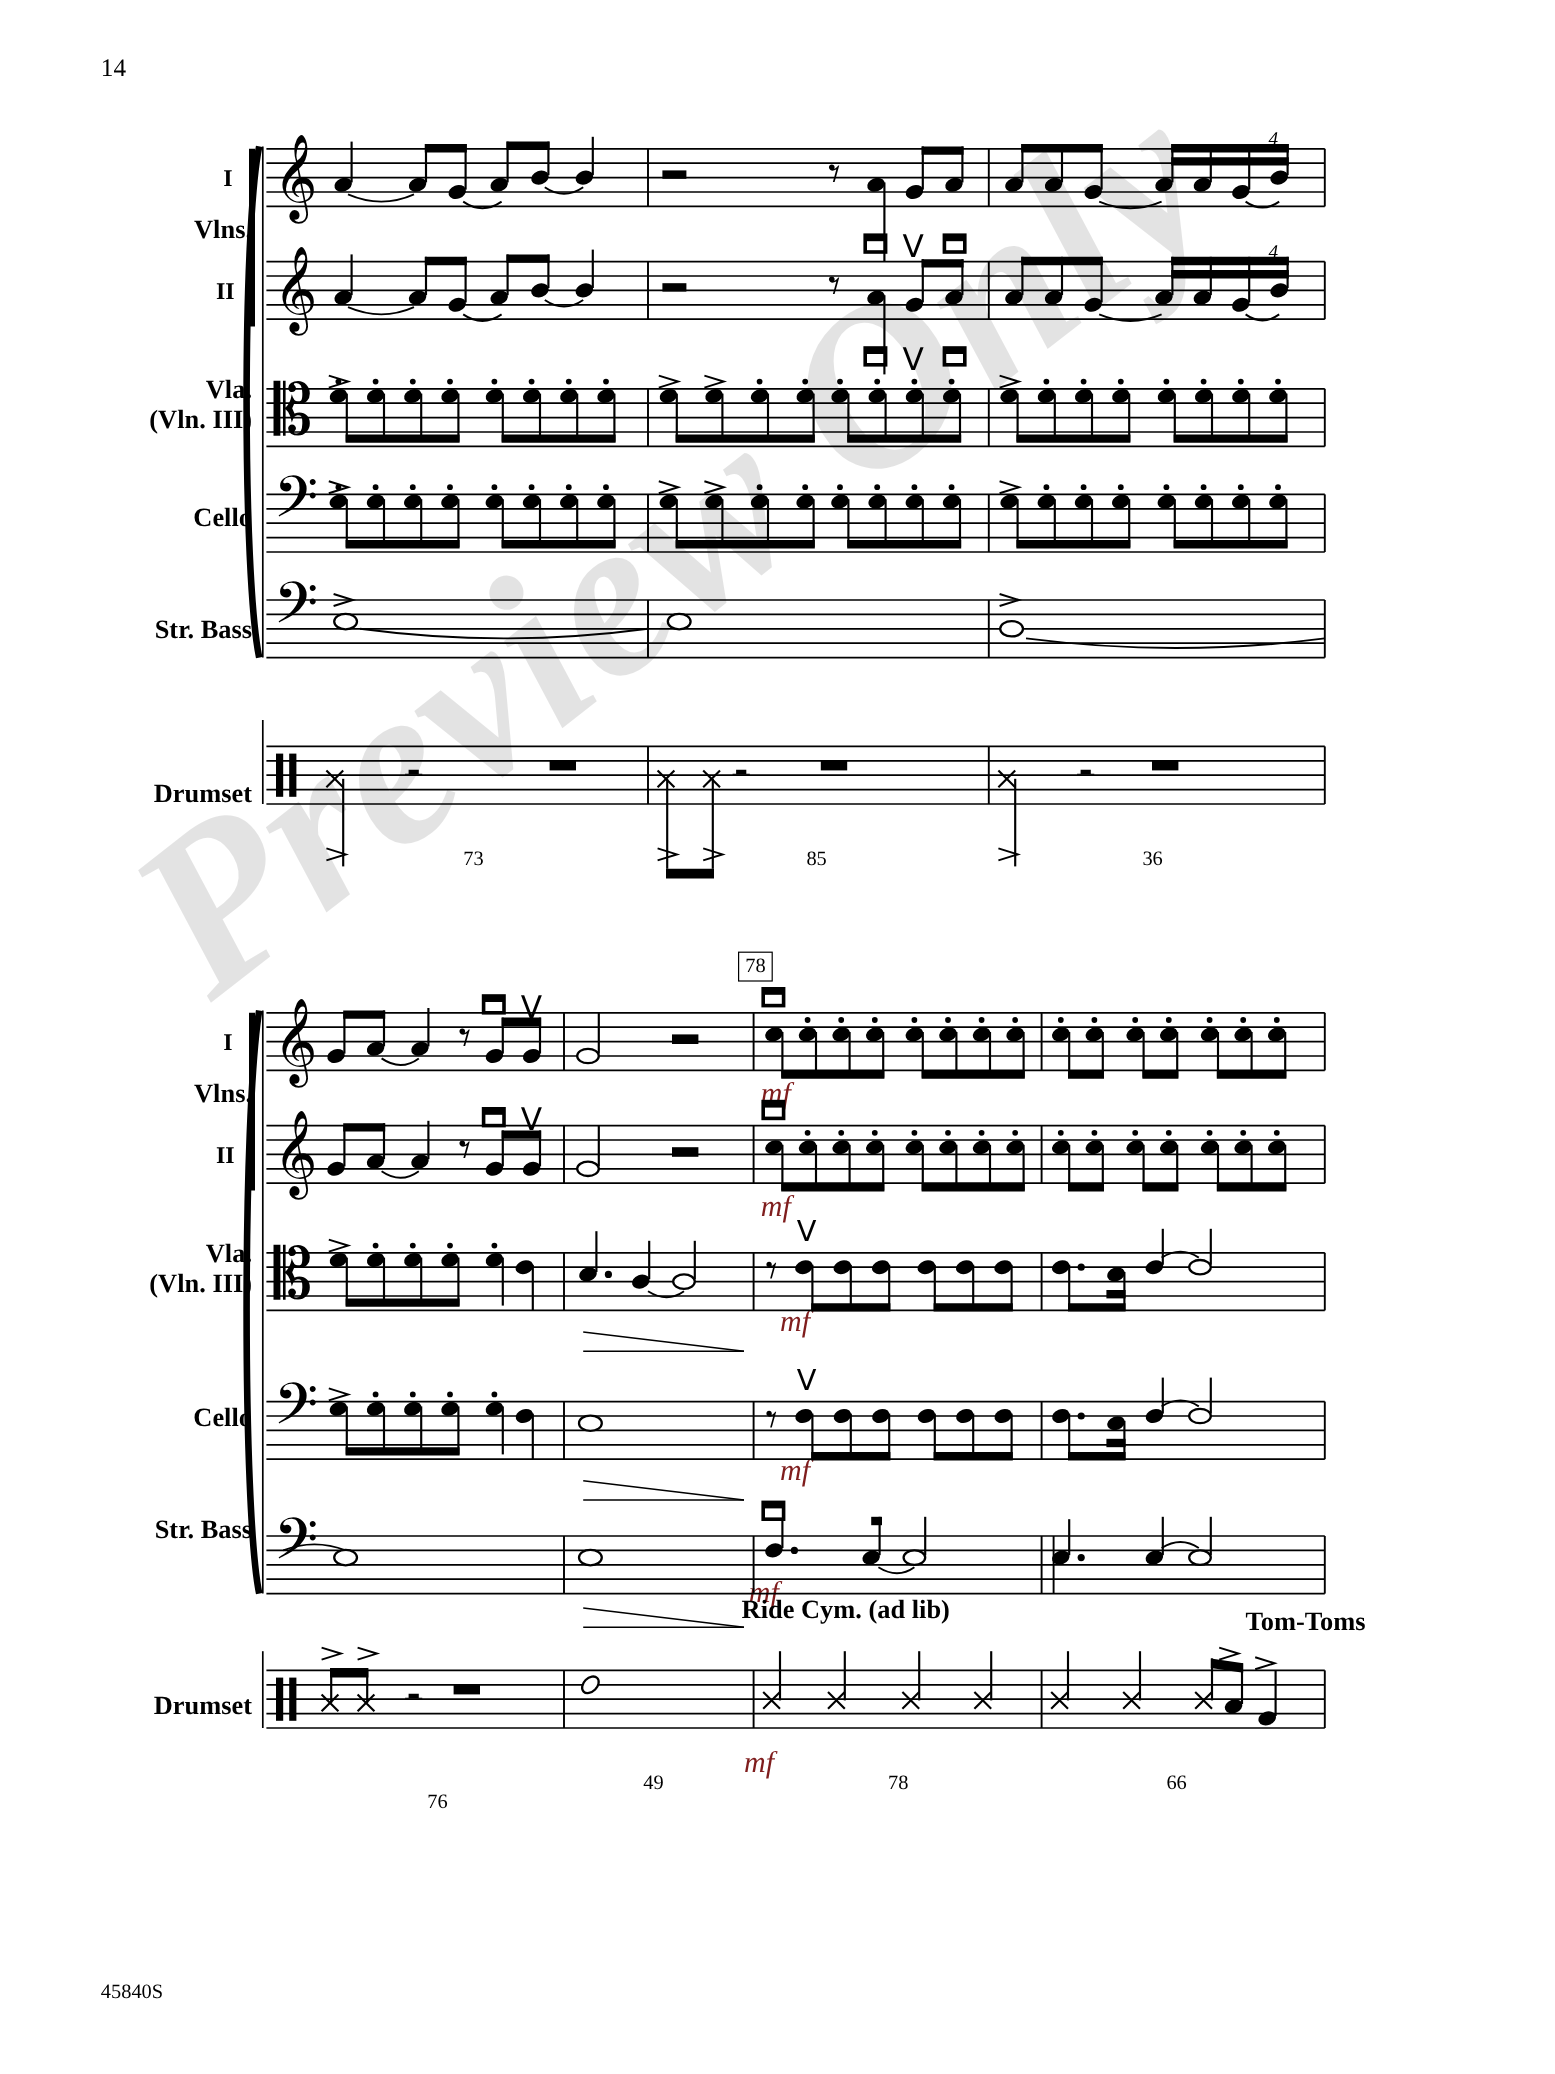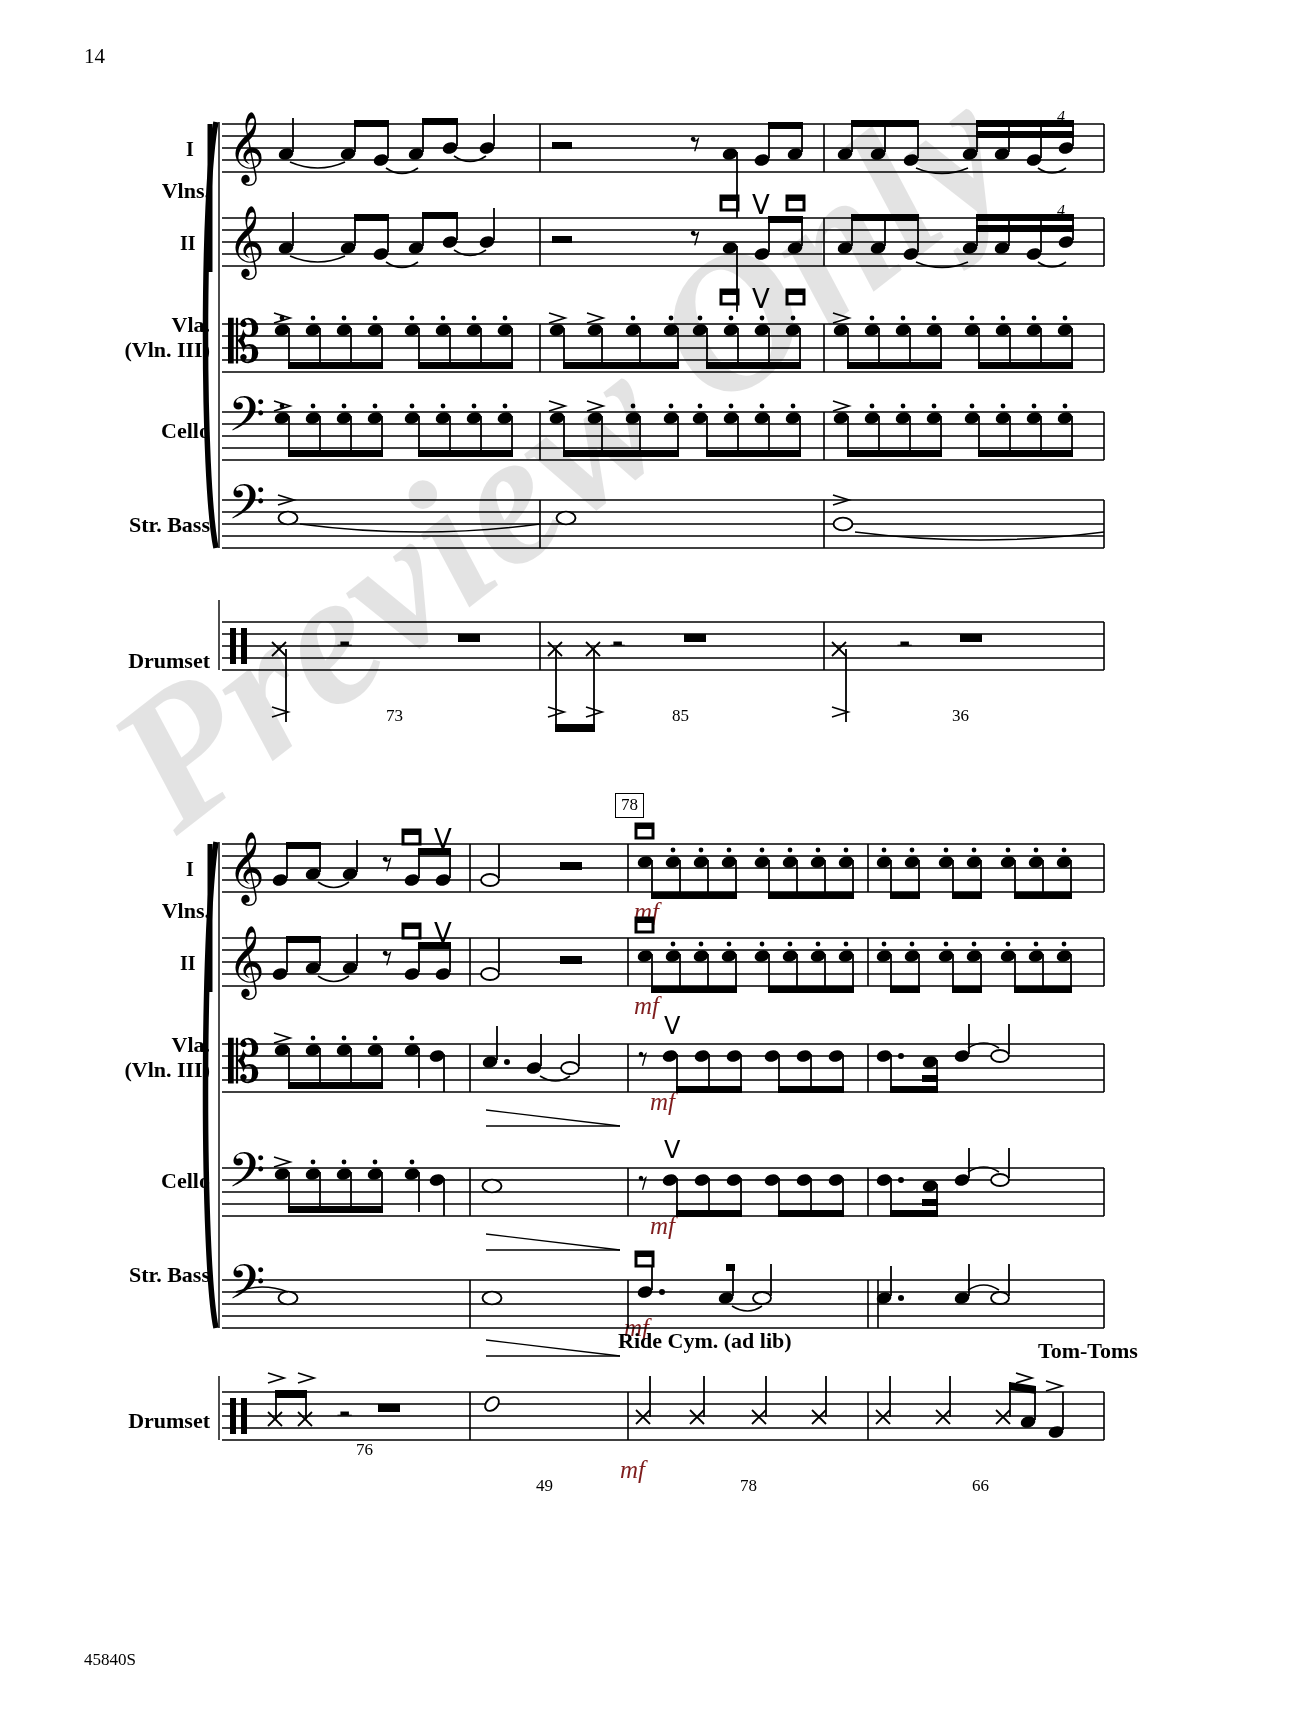--- a/index.html
+++ b/index.html
@@ -661,21 +661,21 @@
     <div>Vla.</div>
     <div>(Vln. III)</div>
   </div>
 
   <div class="instrument-label" style="left:70px; top:348px; width:140px;">Cello</div>
   <div class="instrument-label" style="left:60px; top:442px; width:150px;">Str. Bass</div>
   <div class="instrument-label" style="left:60px; top:588px; width:150px;">Drumset</div>
 
   <div class="rehearsal-mark" style="left:615px; top:-27px;">78</div>
 
-  <div class="measure-number" style="left:356px; top:620px;">76</div>
+  <div class="measure-number" style="left:356px; top:672px;">76</div>
   <div class="measure-number" style="left:536px; top:656px;">49</div>
   <div class="measure-number" style="left:740px; top:656px;">78</div>
   <div class="measure-number" style="left:972px; top:656px;">66</div>
 
   <div class="dynamic" style="left:634px; top:78px;">mf</div>
   <div class="dynamic" style="left:634px; top:172px;">mf</div>
   <div class="dynamic" style="left:650px; top:268px;">mf</div>
   <div class="dynamic" style="left:650px; top:392px;">mf</div>
   <div class="dynamic" style="left:624px; top:494px;">mf</div>
   <div class="dynamic" style="left:620px; top:636px;">mf</div>

